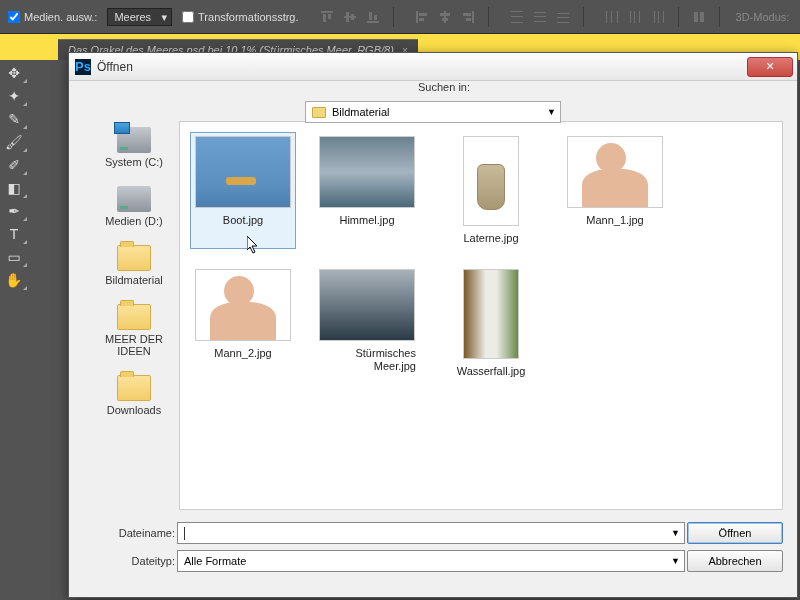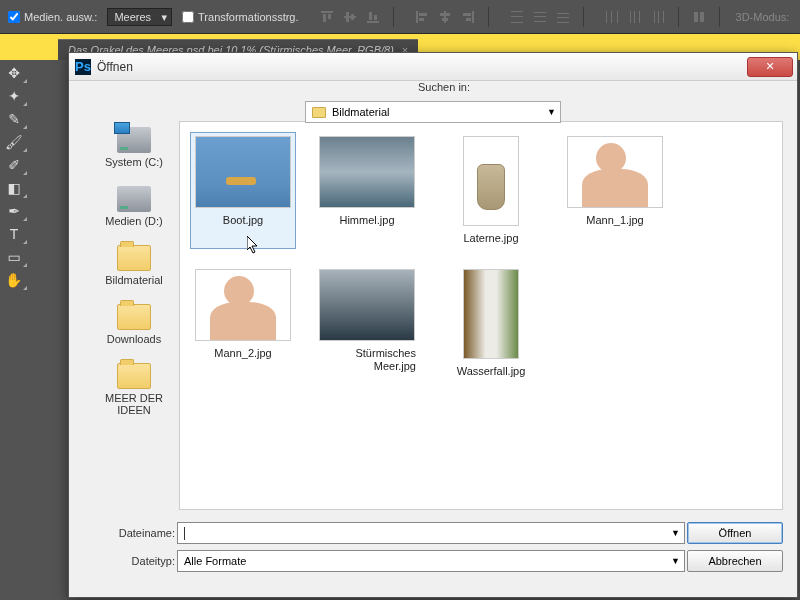--- a/index.html
+++ b/index.html
@@ -283,25 +283,25 @@
         <div class="side-item">
           <div class="drive"></div>
           <span>Medien (D:)</span>
         </div>
         <div class="side-item">
           <div class="folder-big"></div>
           <span>Bildmaterial</span>
         </div>
         <div class="side-item">
           <div class="folder-big"></div>
+          <span>MEER DER IDEEN</span>
+        </div>
+        <div class="side-item">
+          <div class="folder-big"></div>
           <span>Downloads</span>
-        </div>
-        <div class="side-item">
-          <div class="folder-big"></div>
-          <span>MEER DER IDEEN</span>
         </div>
       </div>
     <div class="file-area">
       <div class="file-grid" id="file-grid">
           <div class="file-item selected">
             <div class="thumb tb-boat"></div>
             <span class="fname">Boot.jpg</span>
           </div>
           <div class="file-item">
             <div class="thumb tb-sky"></div>

